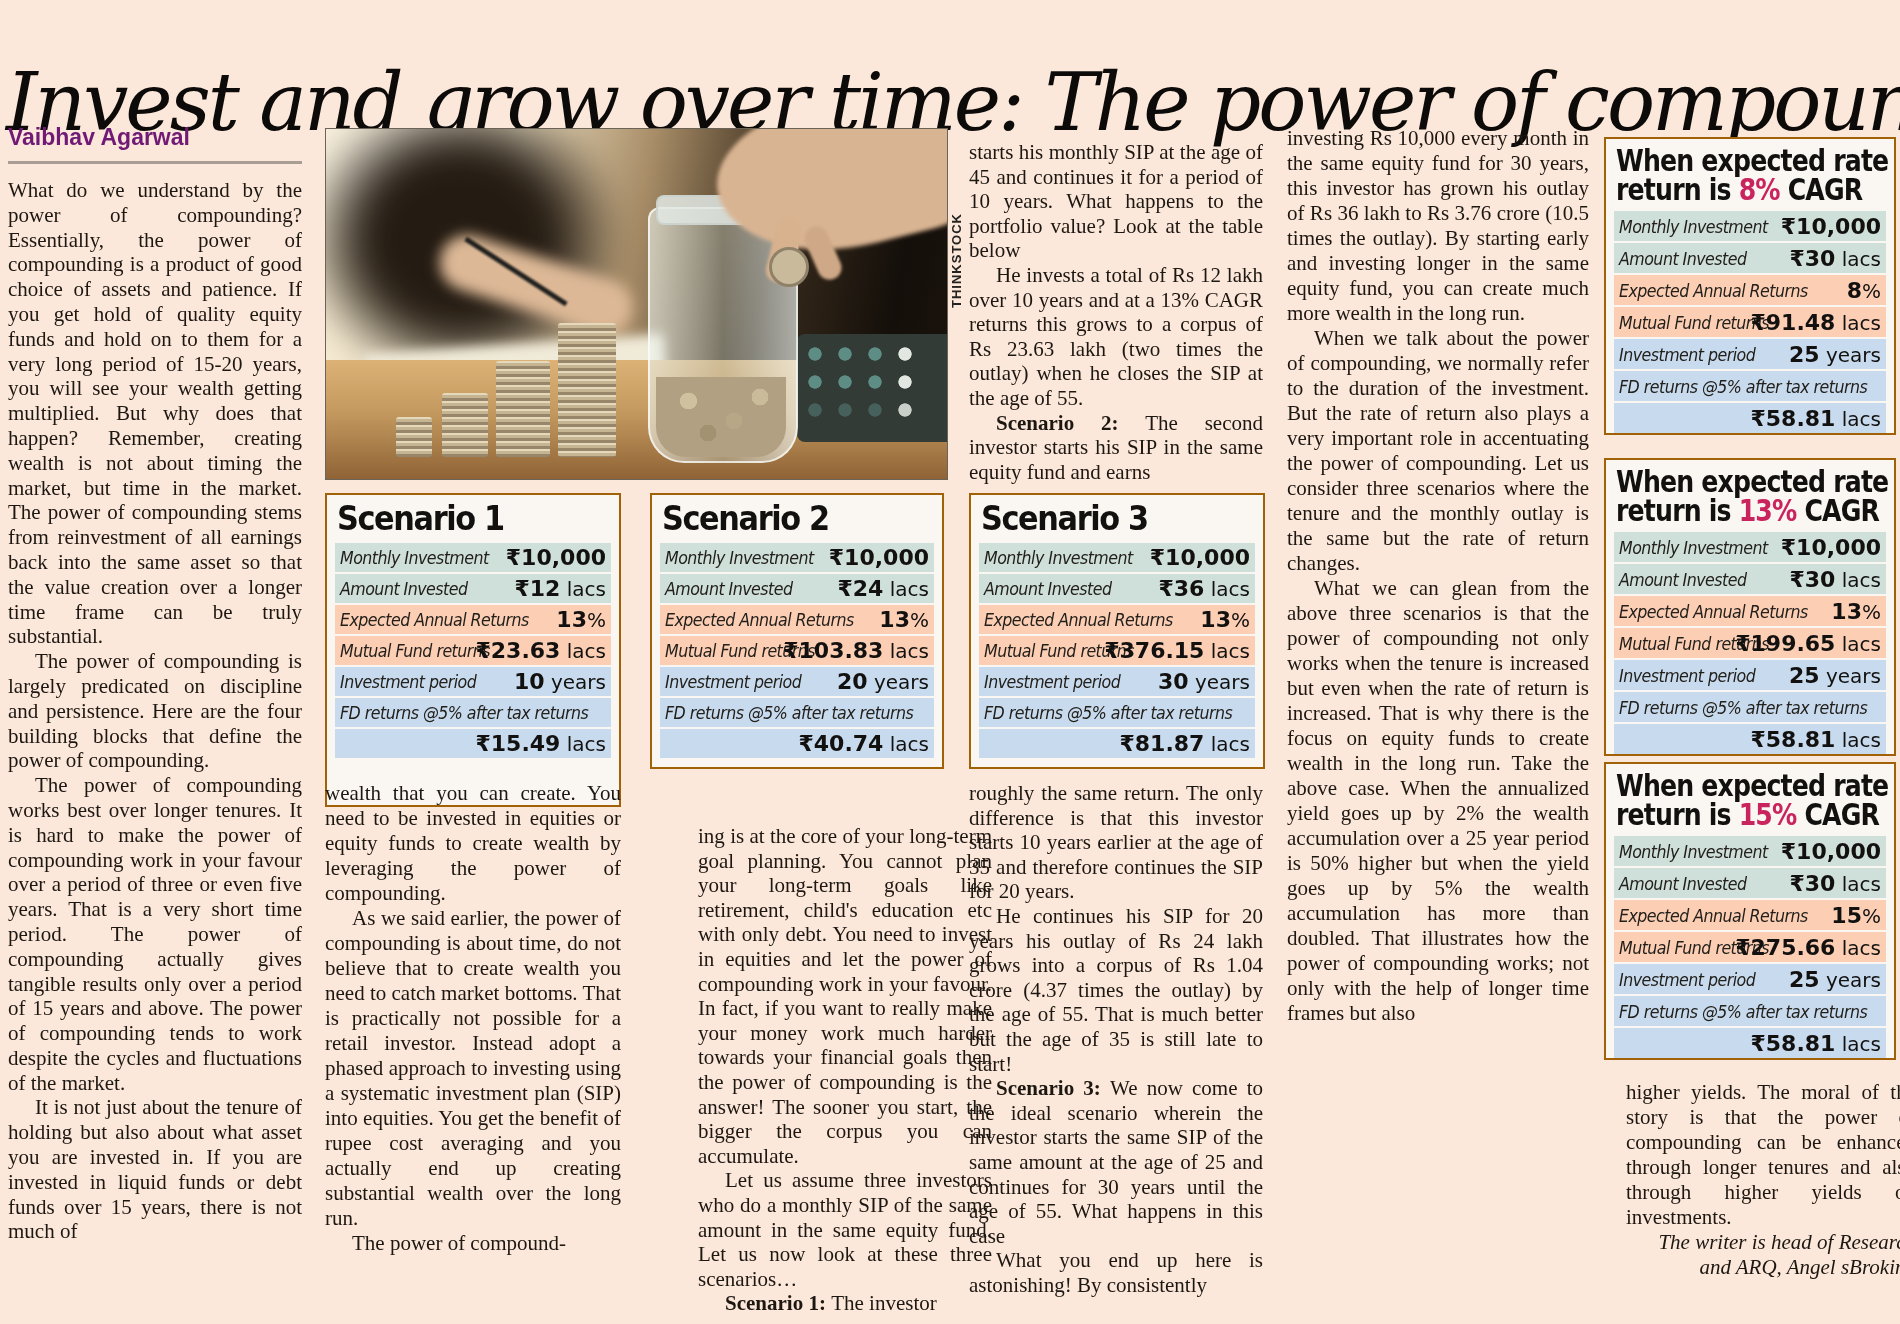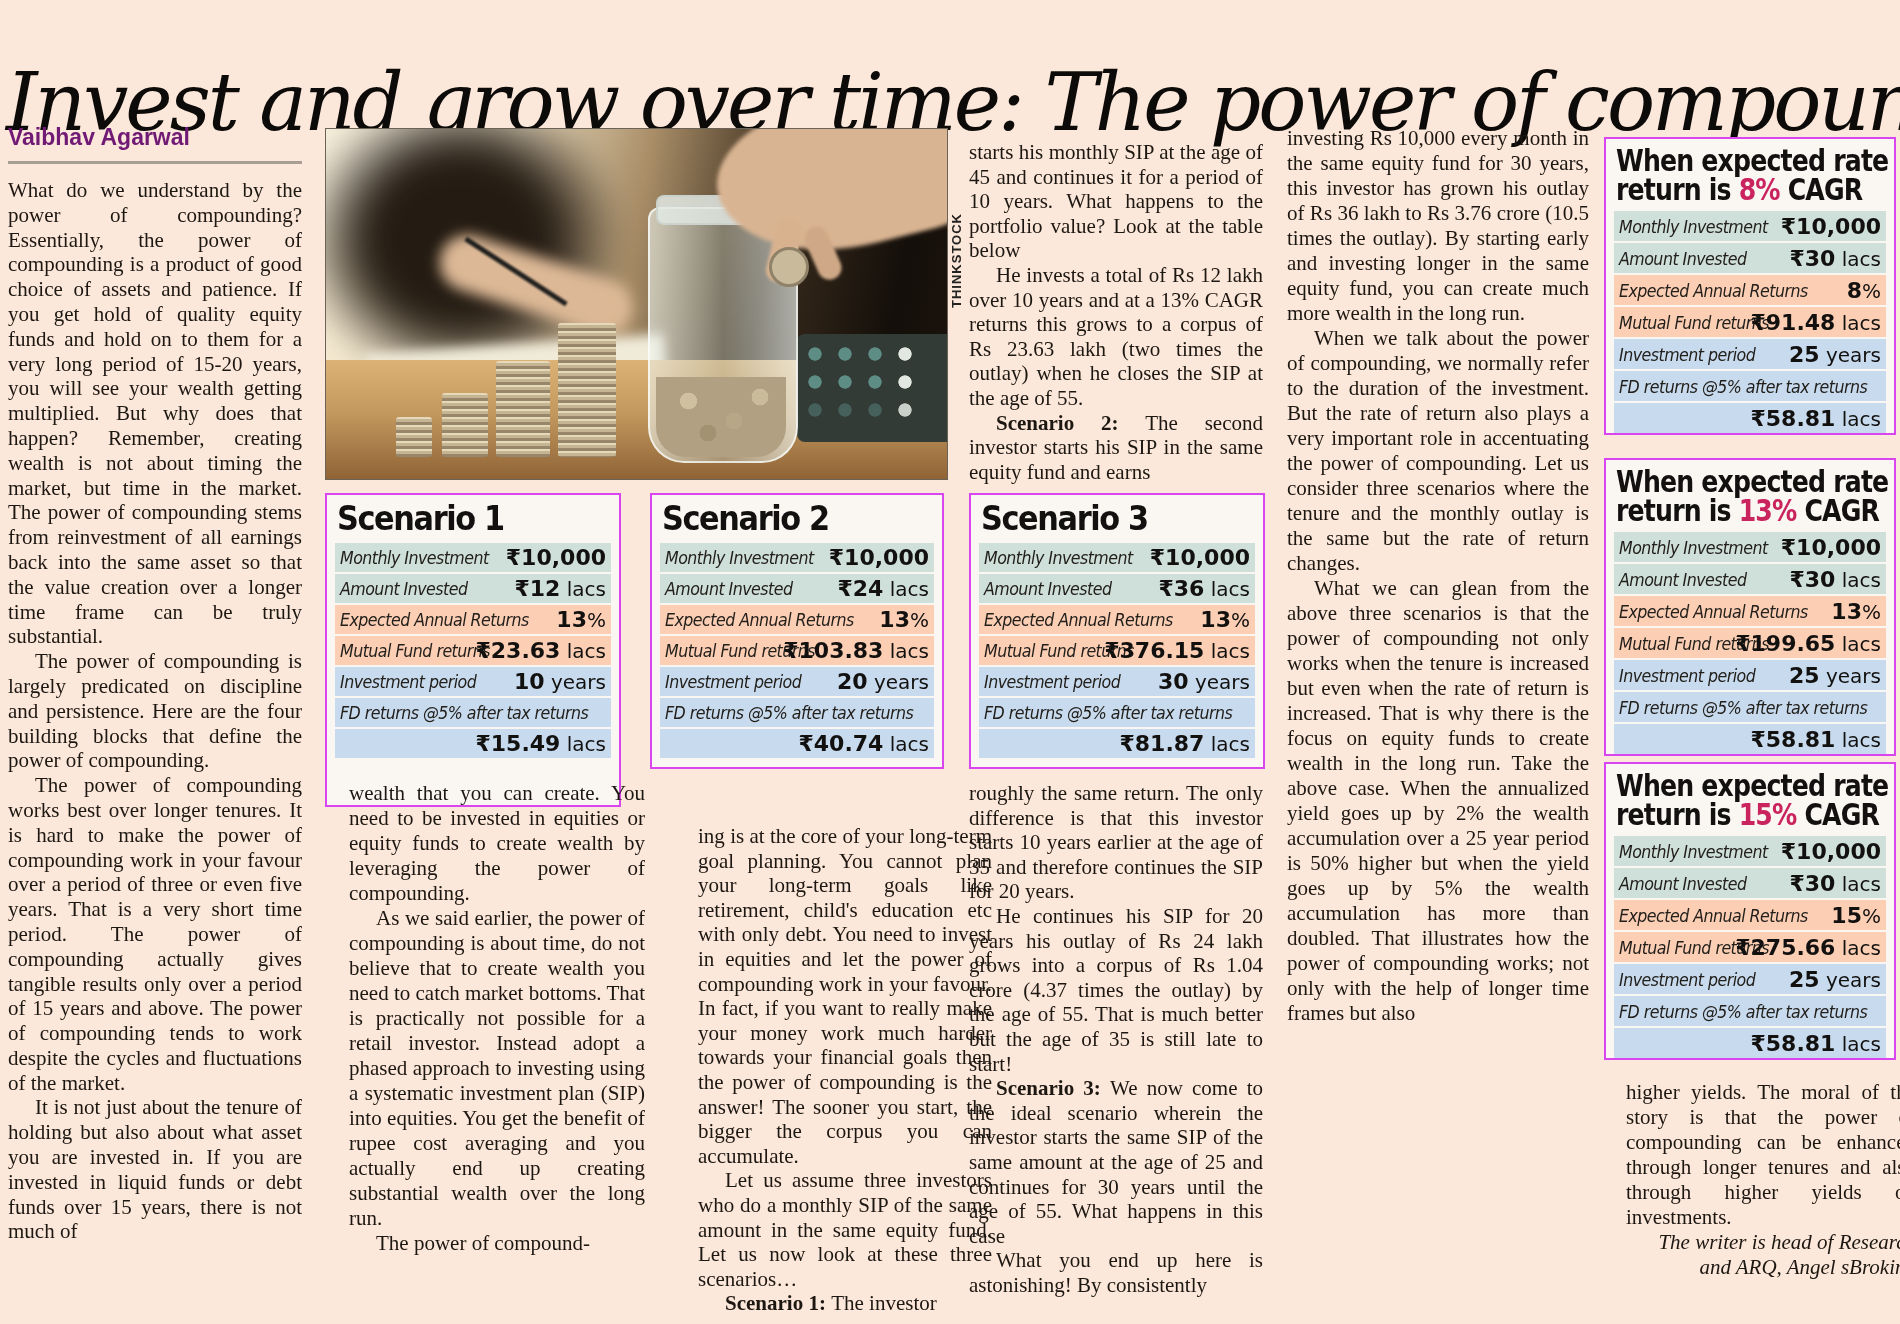--- a/index.html
+++ b/index.html
@@ -16,28 +16,28 @@
 
   
   .col{position:absolute;text-align:justify;font-size:21px;line-height:25px;
        overflow:hidden;hyphens:auto;-webkit-hyphens:auto;}
   .para{margin:0;}
   .ind{text-indent:27px;}
   .bh{font-weight:bold;}
   .credit{text-align:right;font-style:italic;}
   #col1{left:8px;top:178px;width:294px;height:1146px;line-height:24.8px;}
   #col4top{left:969px;top:140px;width:294px;height:366px;line-height:24.6px;}
-  #col2bot{left:325px;top:781px;width:296px;height:543px;margin-left:24px;}
+  #col2bot{left:325px;top:781px;width:296px;height:543px;}
   #col3bot{left:650px;top:824px;width:294px;height:543px;line-height:24.6px;margin-left:48px;}
   #col4bot{left:969px;top:781px;width:294px;height:543px;line-height:24.6px;}
   #col5{left:1287px;top:126px;width:302px;height:1198px;}
   #col6text{left:1606px;top:1080px;width:290px;height:244px;margin-left:20px;}
 
   
-  .tbl{position:absolute;background:#faf7f2;border:2px solid #d946ef;box-sizing:border-box;
+  .tbl{position:absolute;background:#faf7f2;border:2px solid #a16207;box-sizing:border-box;
        padding:6px 8px;}
   .tbl-title{font-family:"DejaVu Sans",sans-serif;font-weight:bold;color:#121110;
        font-size:33px;line-height:1.02;letter-spacing:-1.5px;margin:1px 0 7px 2px;
        transform:scaleX(.92);transform-origin:left;white-space:nowrap;}
   .cagr .tbl-title{font-size:30px;line-height:.98;letter-spacing:-1px;transform:scaleX(.84);margin-bottom:6px;}
   .accent{color:#c9245e;}
   .trow{position:relative;height:29px;margin-bottom:2px;padding:0 5px;overflow:hidden;}
   .cagr .trow{height:30px;}
   .cg{background:#cfdfda;} .cs{background:#fcceb4;} .cb{background:#c8dbee;}
   .lbl{position:absolute;left:5px;top:50%;transform:translateY(-50%) scaleX(.88);

